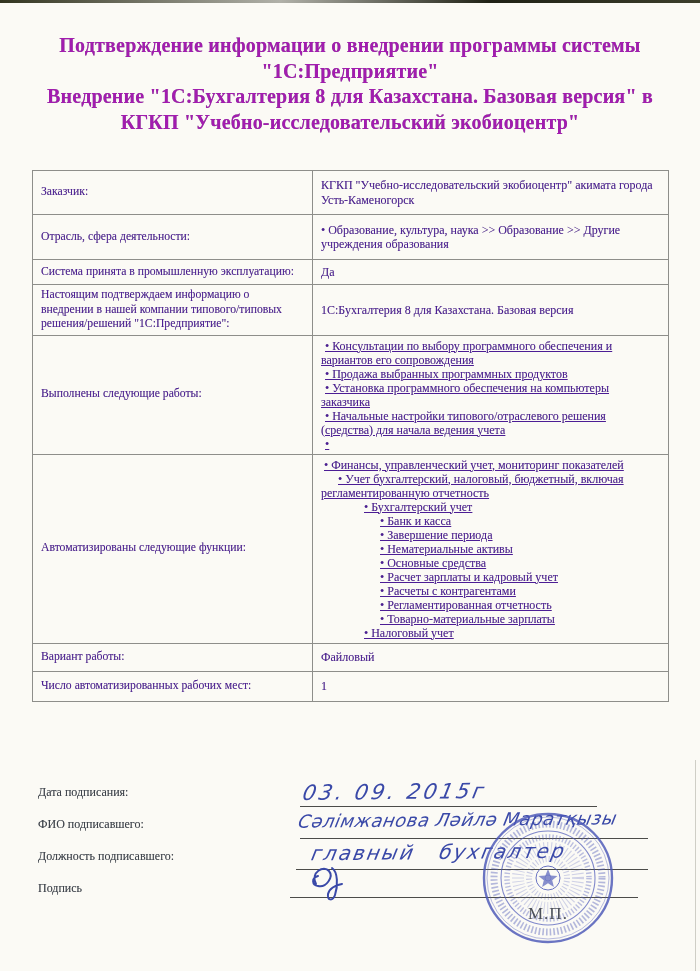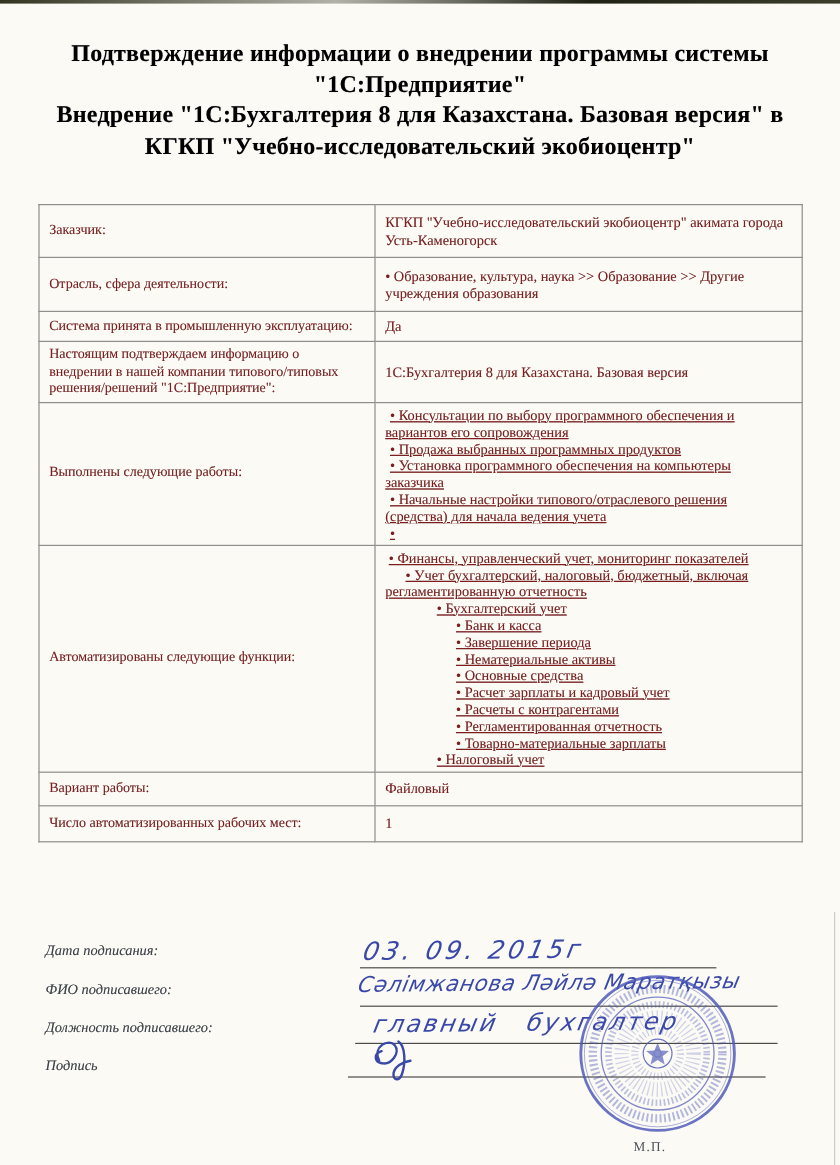--- a/index.html
+++ b/index.html
@@ -7,54 +7,54 @@
     position:relative;width:700px;height:971px;background:#fbfaf5;
     overflow:hidden;font-family:"Liberation Serif",serif;color:#3e434b;
     box-shadow:0 0 6px rgba(0,0,0,.25);
   }
   .scan-top{position:absolute;top:0;left:0;width:100%;height:3px;
     background:linear-gradient(90deg,#32341f,#20221456 40%,#1f2115 70%,#3c3e2b);}
   .scan-right{position:absolute;right:4px;top:760px;bottom:0;width:1px;background:#cfcec6;}
 
   
   .title{margin:33px 12px 0;text-align:center;font-size:20px;line-height:25.5px;
-    font-weight:700;color:#000000;letter-spacing:.2px;
+    font-weight:700;color:#a21caf;letter-spacing:.2px;
     text-shadow:0 0 .6px rgba(60,62,70,.55);}
   .title div{white-space:nowrap;}
 
   
   table.info{border-collapse:collapse;table-layout:fixed;width:636px;margin:35px 0 16px 32px;
-    font-size:12px;color:#7f1d1d;}
+    font-size:12px;color:#4c1d95;}
   table.info td{border:1px solid #8e8e8a;vertical-align:middle;
     padding:3px 8px;line-height:14.5px;text-shadow:0 0 .5px rgba(62,67,75,.4);}
   td.lbl{font-size:11.7px;}
   td.val{padding:3px 6px 3px 10px;}
   tr.r1{height:44px}tr.r2{height:45px}tr.r3{height:28px}tr.r4{height:36px}
   tr.r5{height:25px}tr.r6{height:26px}tr.r7{height:46px}tr.r8{height:111px}
   tr.r9{height:182px}tr.r10{height:28px}tr.r11{height:30px}
   tr.r8 td.val,tr.r9 td.val{line-height:14px;vertical-align:middle;}
   .li{text-indent:4px;text-decoration:underline;}
   .f0{text-indent:3px}
   .f1{text-indent:17px}
   .f2{text-indent:0;padding-left:43px}
   .f3{text-indent:0;padding-left:59px}
 
   
   .sig-label{position:absolute;left:38px;font-size:12px;color:#3e434b;
-    text-shadow:0 0 .5px rgba(62,67,75,.4);font-style:italic;}
+    text-shadow:0 0 .5px rgba(62,67,75,.4);}
   .wline{position:absolute;height:0;border-top:1.5px solid #4c4c49;}
   .hand{position:absolute;font-family:"DejaVu Sans",sans-serif;font-style:italic;
     color:#3a49a8;transform:skewX(-12deg) rotate(-.6deg);white-space:nowrap;}
   .hand-date{left:303px;top:780px;font-size:21px;letter-spacing:3px;}
   .hand-name{left:299px;top:809px;font-size:18px;letter-spacing:.5px;}
   .hand-pos{left:312px;top:840px;font-size:20px;letter-spacing:2px;word-spacing:16px;}
   .scribble{position:absolute;left:302px;top:862px;}
   .stamp{position:absolute;left:480px;top:810px;opacity:.82;}
-  .mp-mark{position:absolute;left:528px;top:904px;font-size:11px;color:#4c5059;
-    letter-spacing:1px;margin-top:46px;}
+  .mp-mark{position:absolute;left:528px;top:904px;font-size:17px;color:#4c5059;
+    letter-spacing:1px;}
 </style>
 </head>
 <body>
 
 <div class="page">
   <div class="scan-top"></div>
   <div class="scan-right"></div>
 
   <div class="title">
     <div>Подтверждение информации о внедрении программы системы</div>

